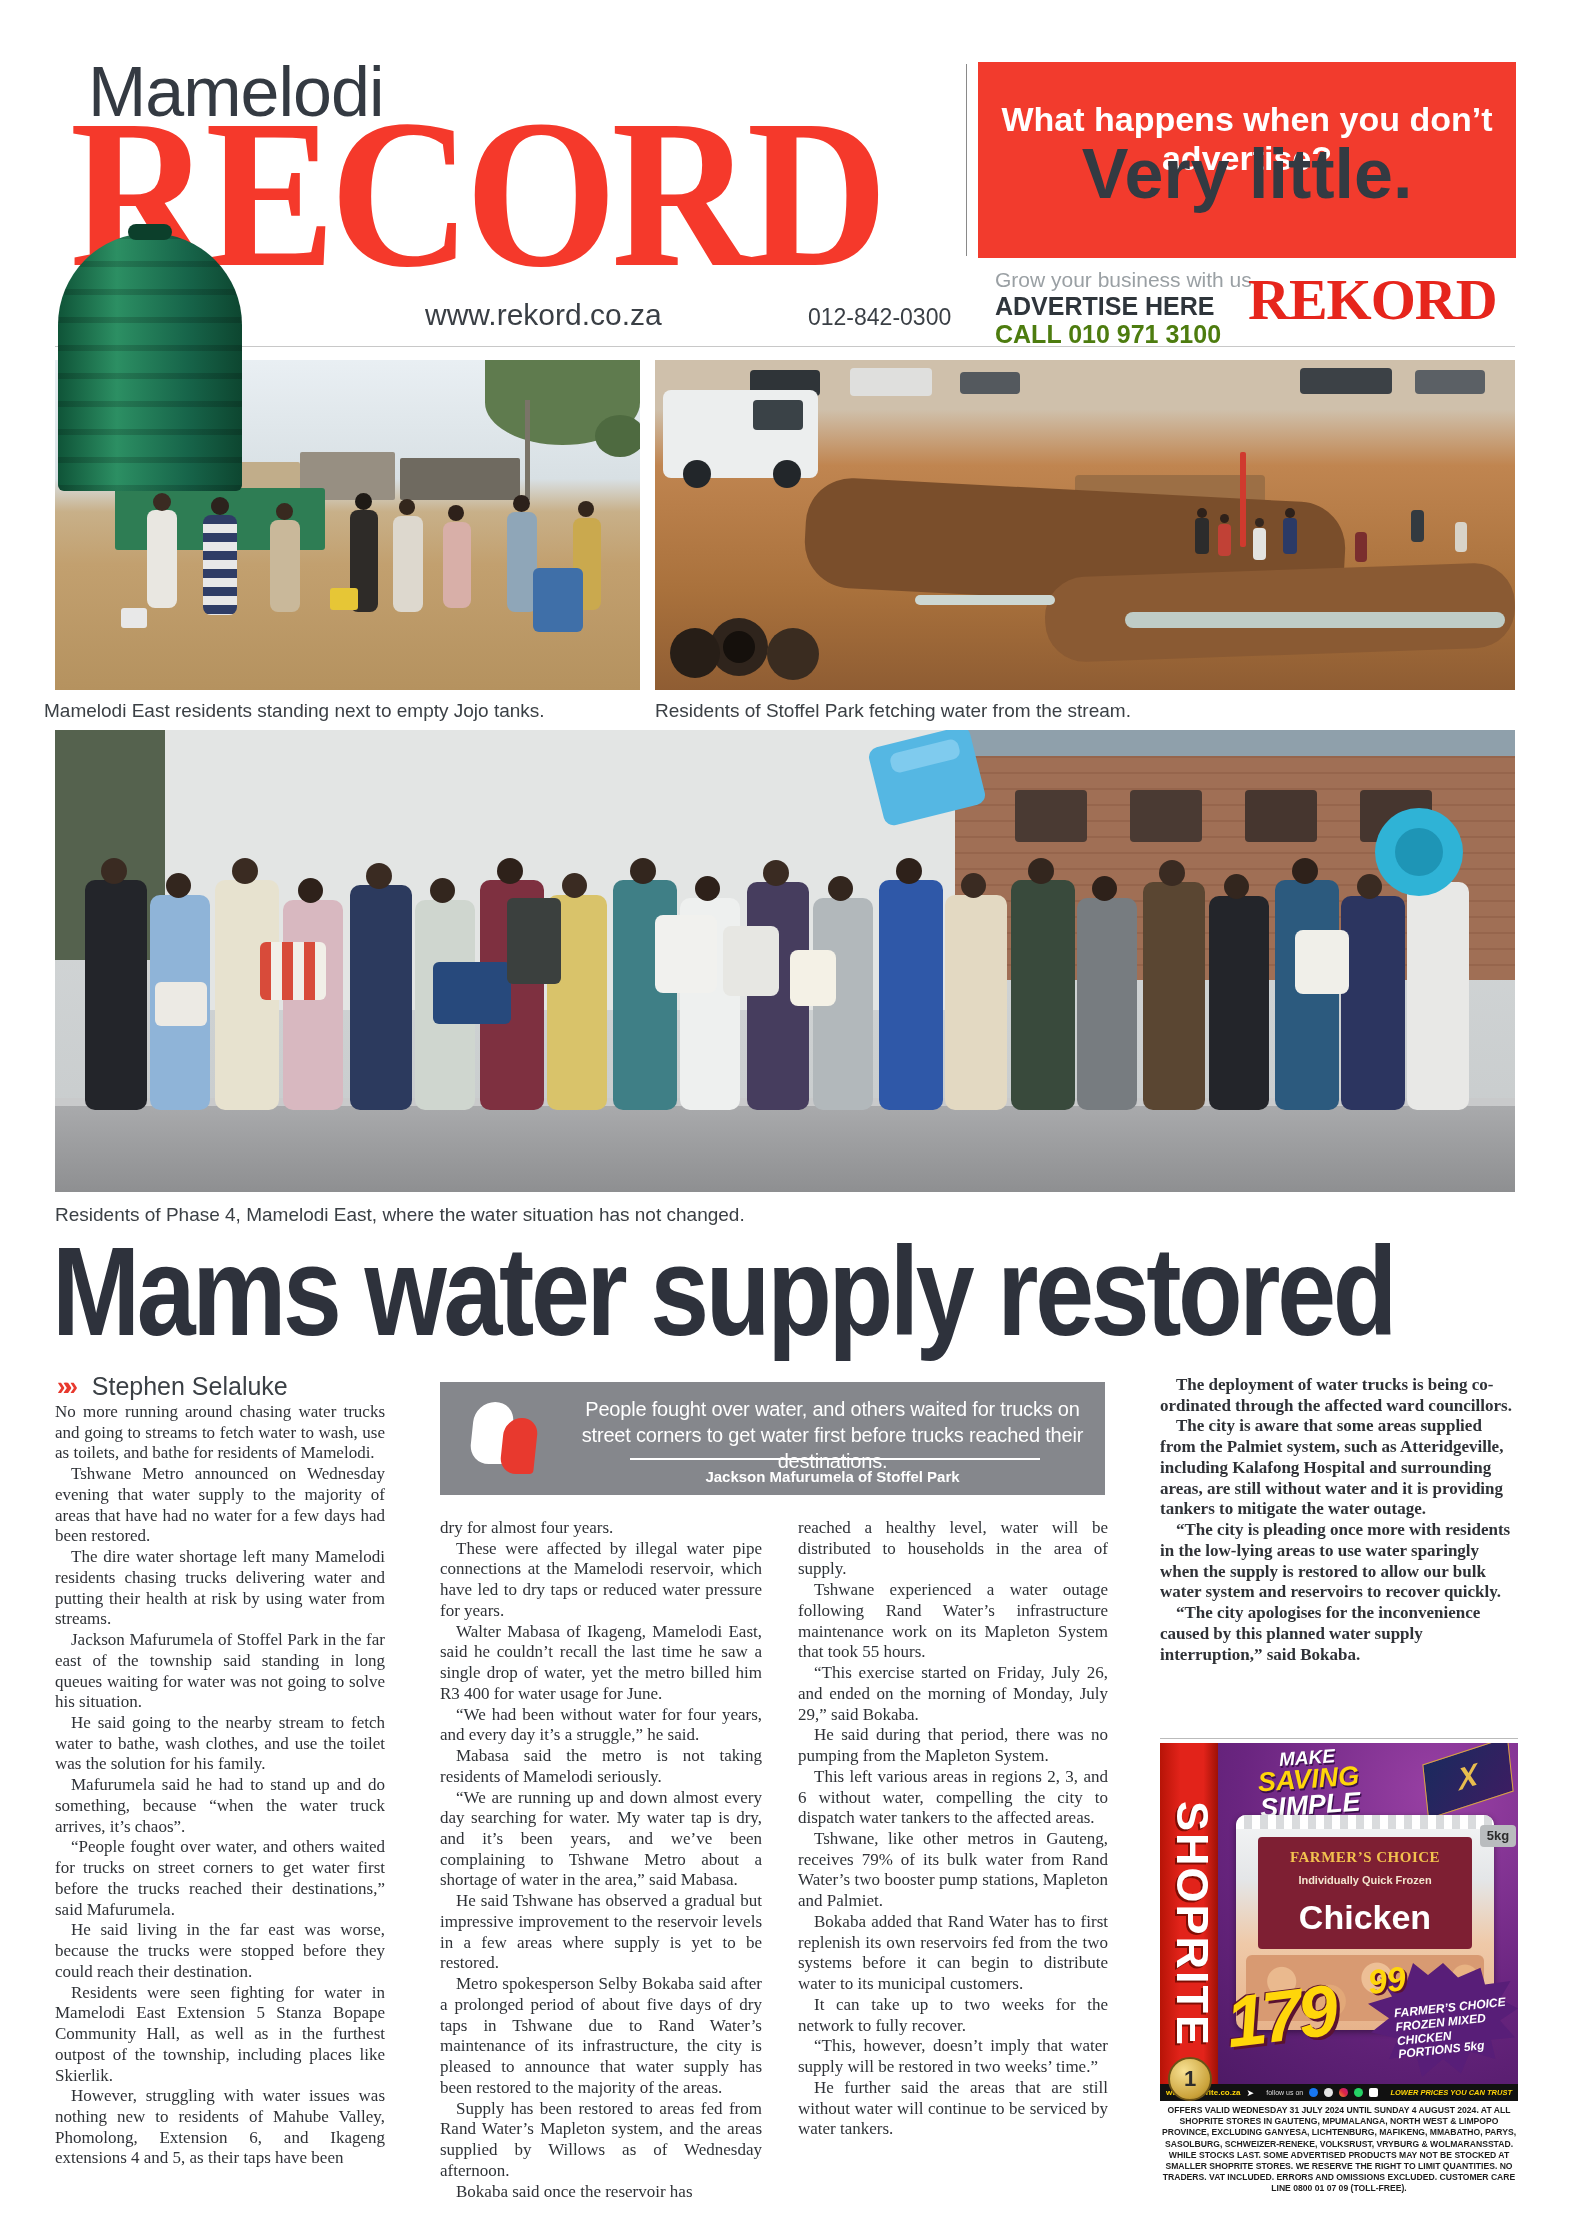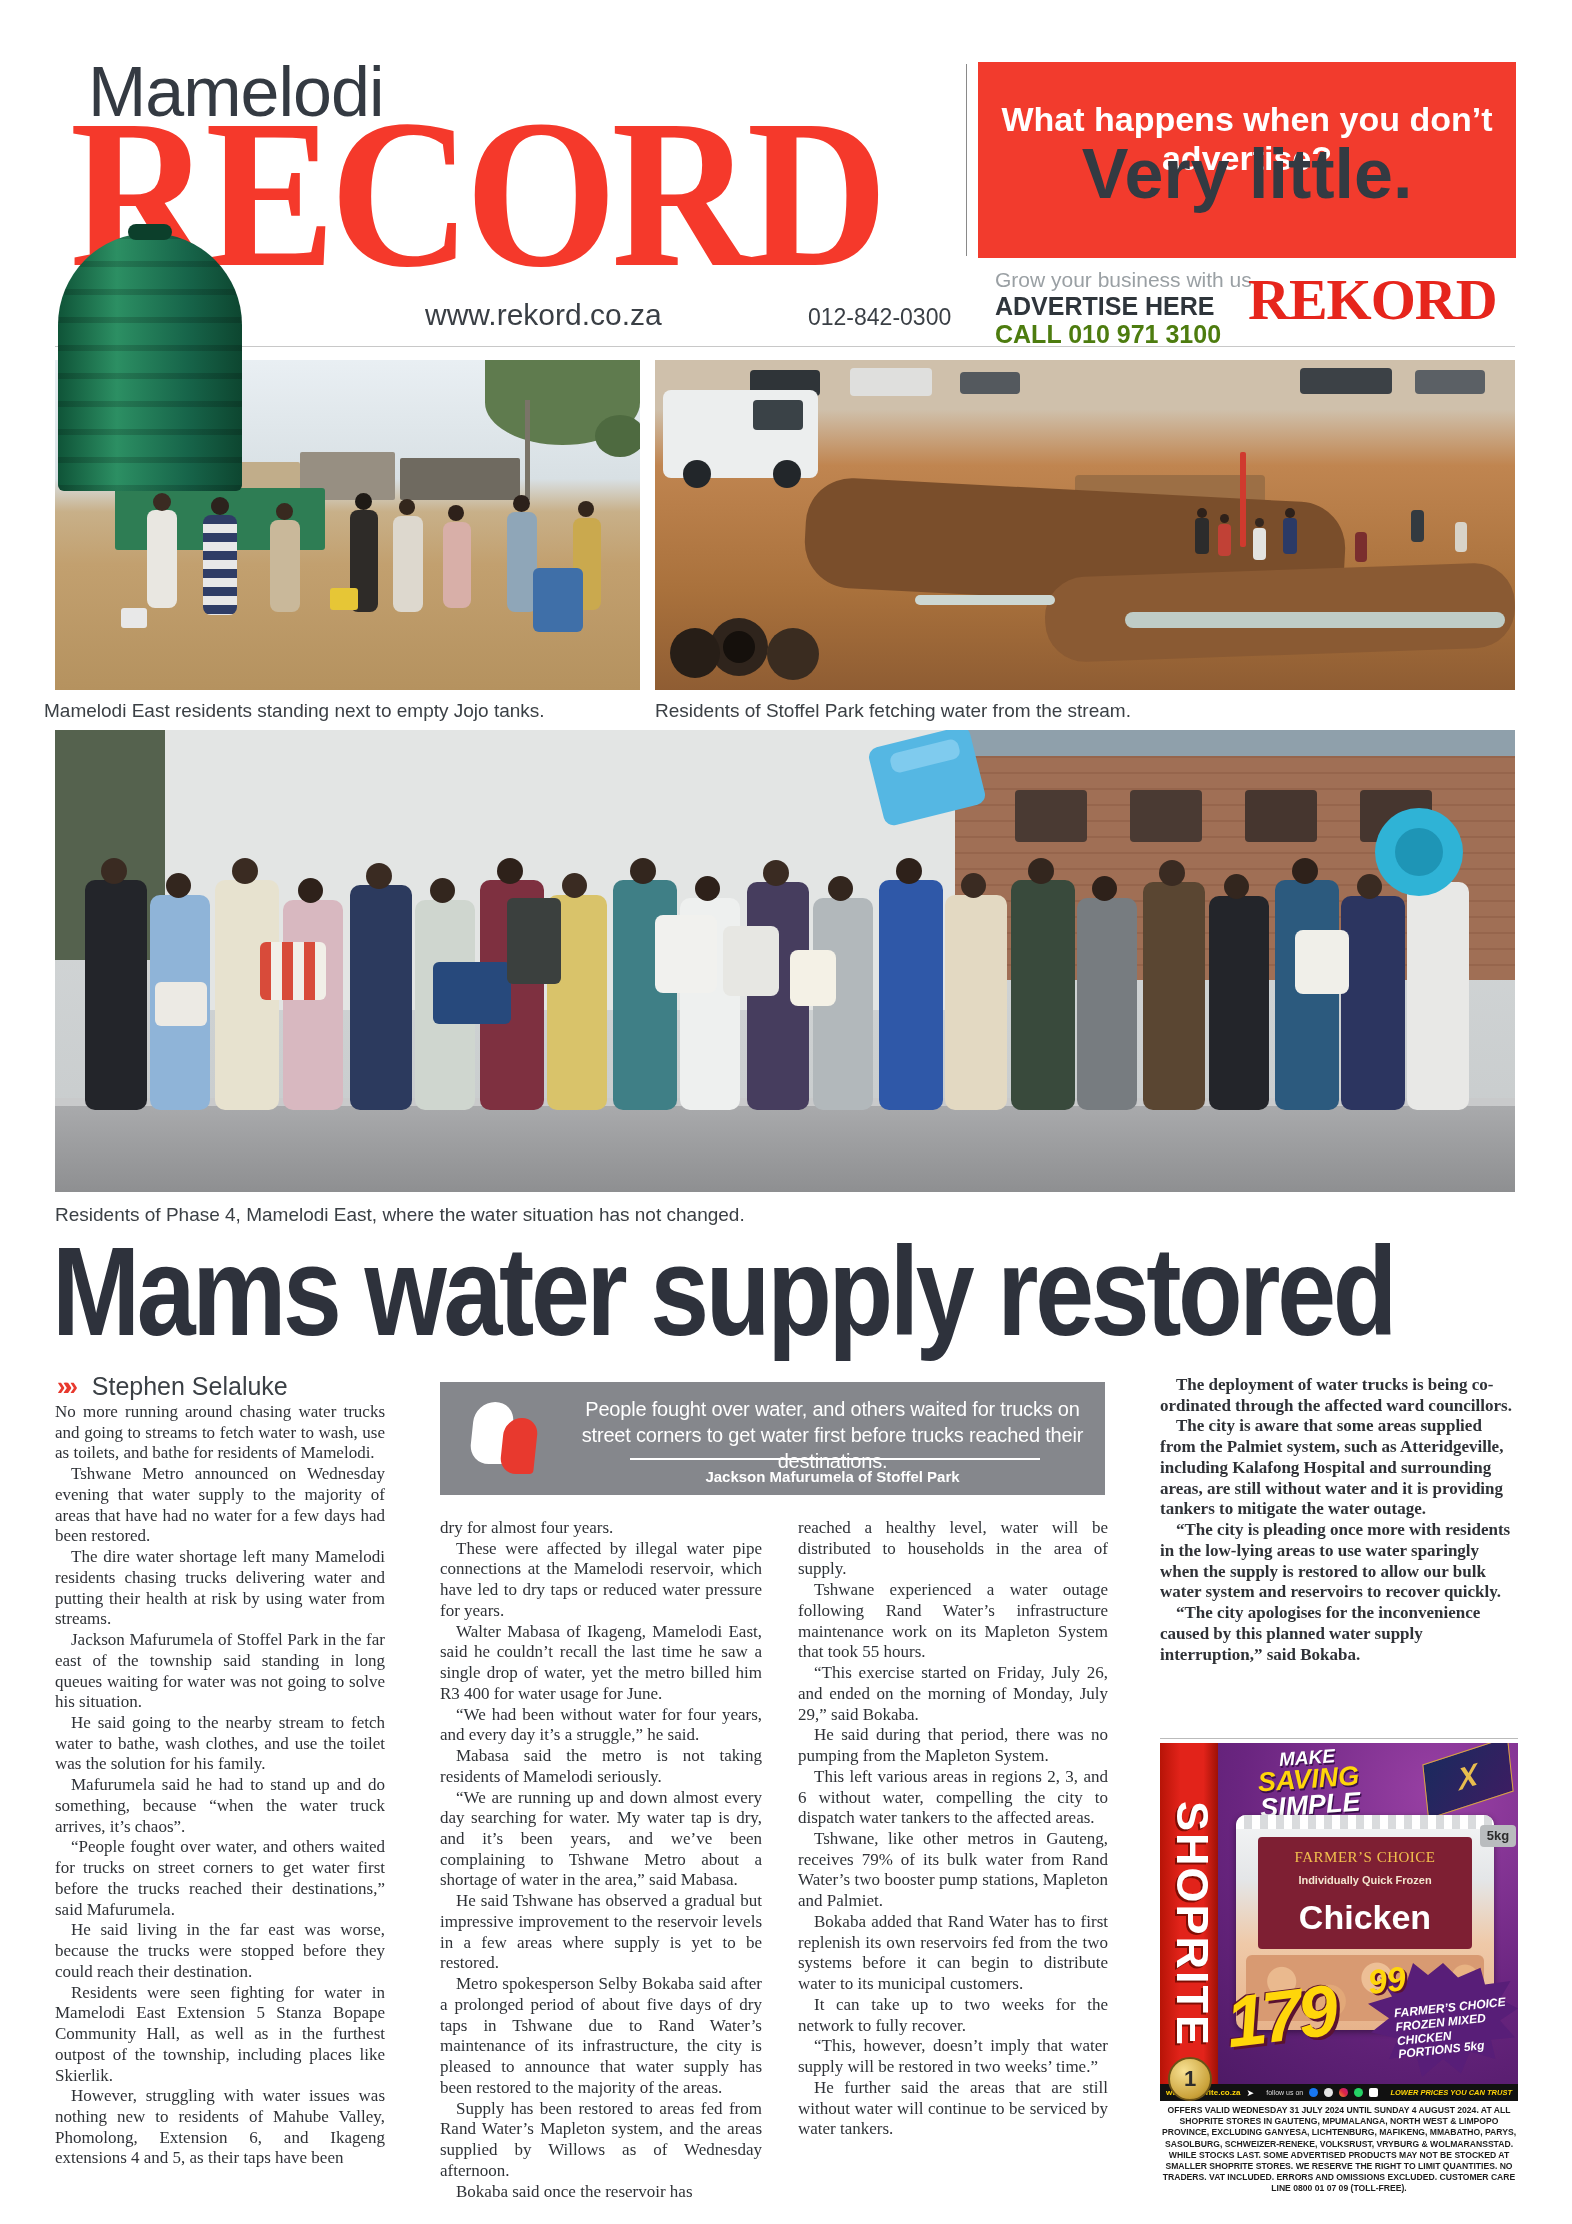--- a/index.html
+++ b/index.html
@@ -91,21 +91,21 @@
   .sh-card{position:absolute;left:205px;top:8px;width:88px;height:52px;transform:rotate(-18deg) skewX(-12deg);
       background:linear-gradient(135deg,#1b2a5e,#3c1d62);border:1px solid #d8a93c;text-align:center;
       color:#e8bd4e;font-size:30px;font-weight:bold;font-style:italic;line-height:50px;}
   .sh-bag{position:absolute;left:18px;top:72px;width:258px;height:215px;border-radius:10px;
       background:linear-gradient(180deg,#f4f5f6,#e4e6e8 30%,#efc9a8 60%,#e7b38b 100%);
       box-shadow:0 2px 6px rgba(0,0,0,.4);}
   .sh-bag-crimp{position:absolute;left:0;top:0;width:100%;height:14px;border-radius:10px 10px 0 0;
       background:repeating-linear-gradient(90deg,#fff 0 8px,#d9dbdd 8px 16px);}
   .sh-label{position:absolute;left:22px;top:22px;width:214px;height:112px;background:#7e1f33;
       border-radius:4px;text-align:center;color:#fff;}
-  .sh-label .ribbon{margin-top:12px;font-family:"Liberation Serif",serif;font-size:15px;font-weight:normal;
+  .sh-label .ribbon{margin-top:12px;font-family:"Liberation Serif",serif;font-size:15px;font-weight:bold;
       color:#f2c14e;letter-spacing:.5px;}
   .sh-label .sub{font-size:11px;font-weight:bold;color:#f3e6cf;margin-top:8px;}
   .sh-label .name{font-size:34px;font-weight:bold;margin-top:12px;}
   .sh-chicken{position:absolute;left:10px;top:140px;width:238px;height:66px;border-radius:6px;
       background:
        radial-gradient(circle at 15% 40%,#eab98e 0 14px,transparent 15px),
        radial-gradient(circle at 35% 70%,#e2a878 0 16px,transparent 17px),
        radial-gradient(circle at 55% 35%,#edbf96 0 15px,transparent 16px),
        radial-gradient(circle at 75% 65%,#dfa371 0 16px,transparent 17px),
        radial-gradient(circle at 92% 35%,#e8b383 0 13px,transparent 14px),

